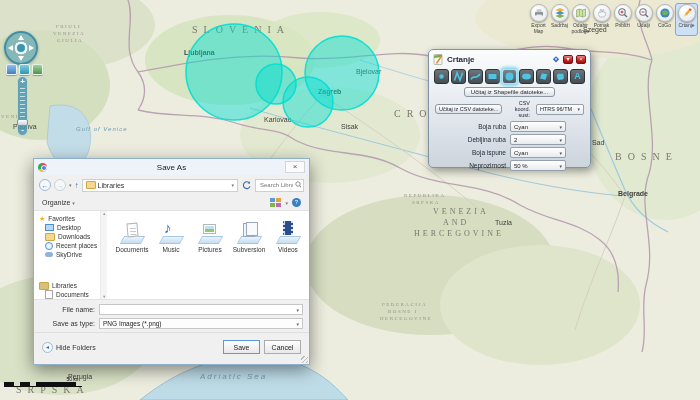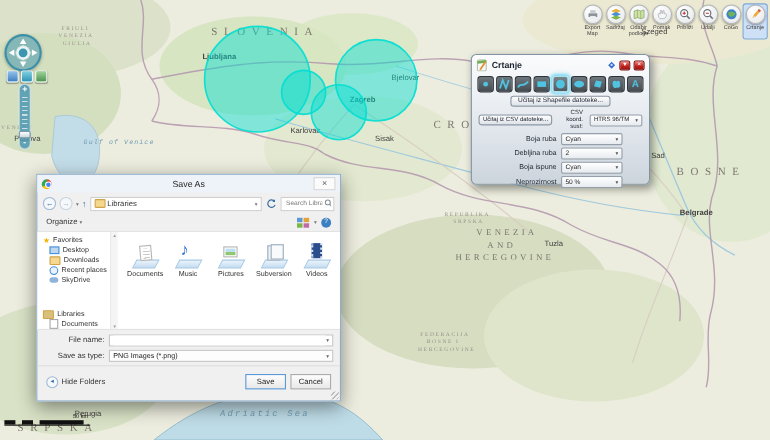--- a/index.html
+++ b/index.html
@@ -8,21 +8,21 @@
   .abs{position:absolute;}
 
   
   .lbl{position:absolute;white-space:nowrap;pointer-events:none;}
   .country{font-family:"Liberation Serif",serif;color:#7d7770;}
   .country.big{font-size:10px;letter-spacing:6px;}
   .country.med{font-size:8px;letter-spacing:3px;}
   .region{font-family:"Liberation Serif",serif;font-size:5px;letter-spacing:1.5px;color:#98918a;}
   .city{font-size:7px;color:#41413f;}
   .city.cap{font-weight:bold;}
-  .waterlbl{font-family:Liberation Mono, monospace;font-style:italic;color:#6f9cb4;font-size:8px;letter-spacing:2px;}
+  .waterlbl{font-family:Liberation Sans, sans-serif;font-style:italic;color:#6f9cb4;font-size:8px;letter-spacing:2px;}
   .waterlbl.sm{font-size:6px;letter-spacing:1px;}
 
   
   .compass{left:4px;top:31px;width:30px;height:30px;border-radius:50%;
     background:radial-gradient(circle,rgba(255,255,255,.55) 0 30%,rgba(70,150,175,.55) 31% 100%);
     border:2px solid rgba(56,140,165,.95);box-shadow:0 1px 3px rgba(0,0,0,.3);}
   .c-arrow{position:absolute;width:0;height:0;border:3px solid transparent;}
   .c-up{left:12px;top:2px;border-bottom:5px solid #fff;border-top:none;}
   .c-down{left:12px;bottom:2px;border-top:5px solid #fff;border-bottom:none;}
   .c-left{top:12px;left:2px;border-right:5px solid #fff;border-left:none;}

